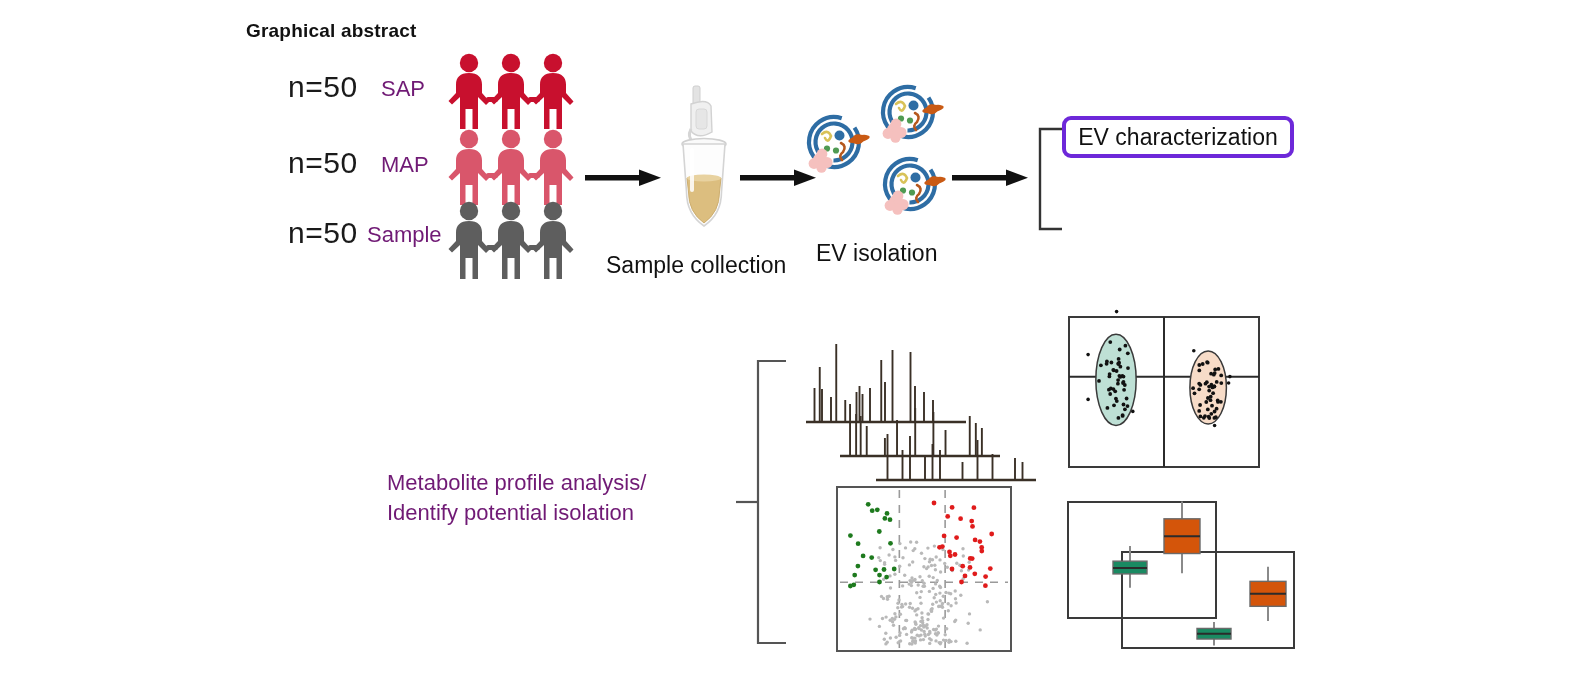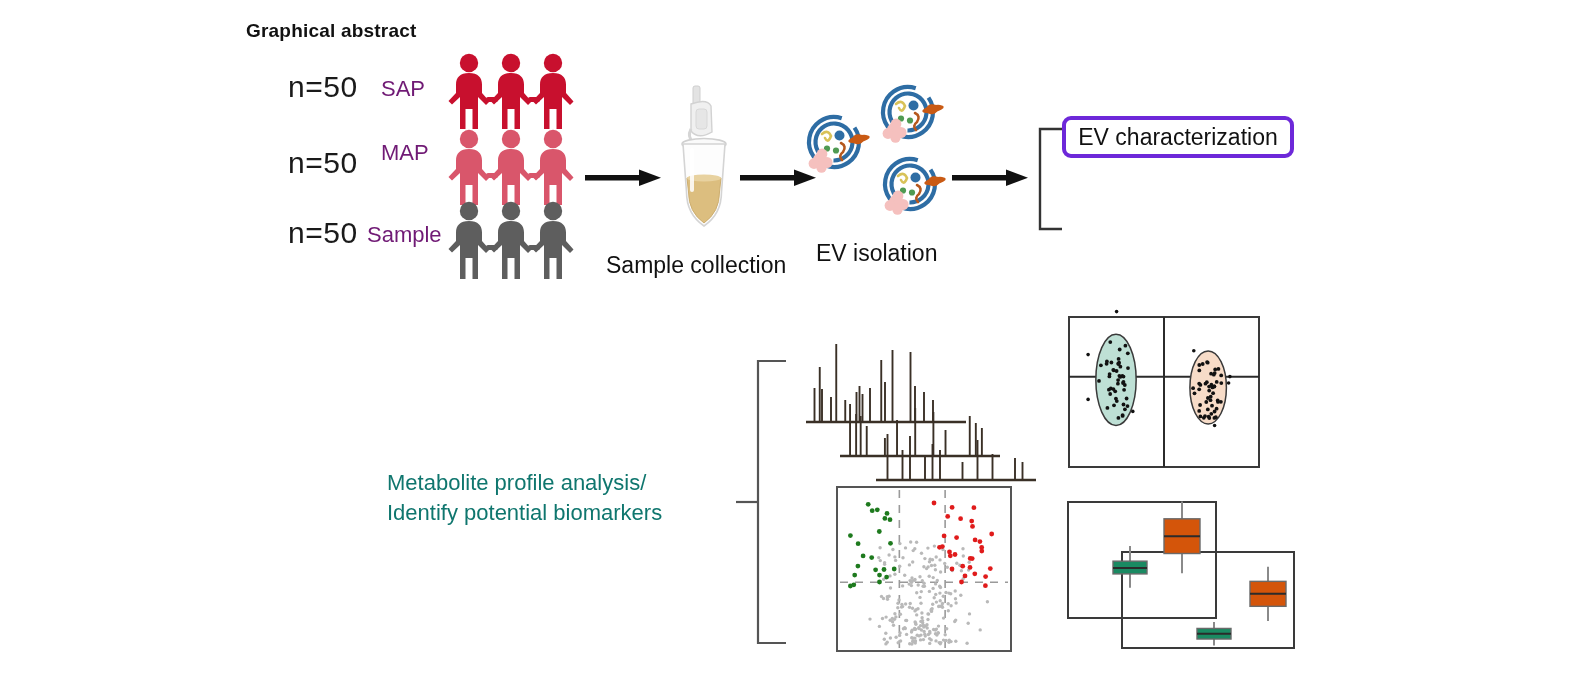--- a/index.html
+++ b/index.html
@@ -14,36 +14,36 @@
   .glabel{font-size:22px;color:#701a75;}
 
   .peoplerow{position:absolute;}
 
   .stagelbl{font-size:23px;color:#111;}
 
   .outbox{position:absolute;border:4px solid #6d28d9;border-radius:9px;
           background:#fff;display:flex;align-items:center;justify-content:center;}
   .outbox span{font-size:23px;color:#111;white-space:nowrap;}
 
-  .bigtext{position:absolute;font-size:22px;line-height:30px;color:#0f766e;}
+  .bigtext{position:absolute;font-size:22px;line-height:30px;color:#701a75;}
 
   svg{display:block;overflow:visible;}
 </style>
 </head>
 <body>
 
 <div class="stage">
 
   <div class="abs" id="title">Graphical abstract</div>
 
   <div class="abs nlabel" style="left:276px;top:70px;">n=50</div>
   <div class="abs glabel" style="left:381px;top:76px;">SAP</div>
 
   <div class="abs nlabel" style="left:276px;top:146px;">n=50</div>
-  <div class="abs glabel" style="left:381px;top:140px;">MAP</div>
+  <div class="abs glabel" style="left:381px;top:152px;">MAP</div>
 
   <div class="abs nlabel" style="left:276px;top:216px;">n=50</div>
   <div class="abs glabel" style="left:367px;top:222px;">Sample</div>
 
   <div class="abs peoplerow" style="left:448px;top:52px;">
     <svg width="126" height="78" viewBox="0 0 126 78">
       <g id="psap" fill="#C8102E">
         <g>
           <circle cx="21" cy="11" r="9.2"></circle>
           <path d="M21 21 c-9 0 -13 4.5 -13 11.5 L8 41 l-7.5 8 3.5 3.5 L12 45 l0 32 5.5 0 0 -20 7 0 0 20 5.5 0 0 -32 8 8 3.5 -3.5 L34 41 l0 -8.5 C34 25.5 30 21 21 21 z"></path>
@@ -188,21 +188,21 @@
     </svg>
   </div>
 
   <div class="outbox" style="left:1062px;top:116px;width:224px;height:34px;">
     <span>EV characterization</span>
   </div>
 
 
   <div class="bigtext" style="left:387px;top:468px;width:330px;">
     <div>Metabolite profile analysis/</div>
-    <div>Identify potential biomarkers</div>
+    <div>Identify potential isolation</div>
   </div>
 
   <div class="abs" style="left:736px;top:358px;">
     <svg width="56" height="288" viewBox="0 0 56 288">
       <path d="M50 3 L22 3 L22 285 L50 285" fill="none" stroke="#555" stroke-width="2.2"></path>
       <line x1="22" y1="144" x2="0" y2="144" stroke="#555" stroke-width="2.2"></line>
     </svg>
   </div>
 
   <div class="abs" style="left:804px;top:314px;">

